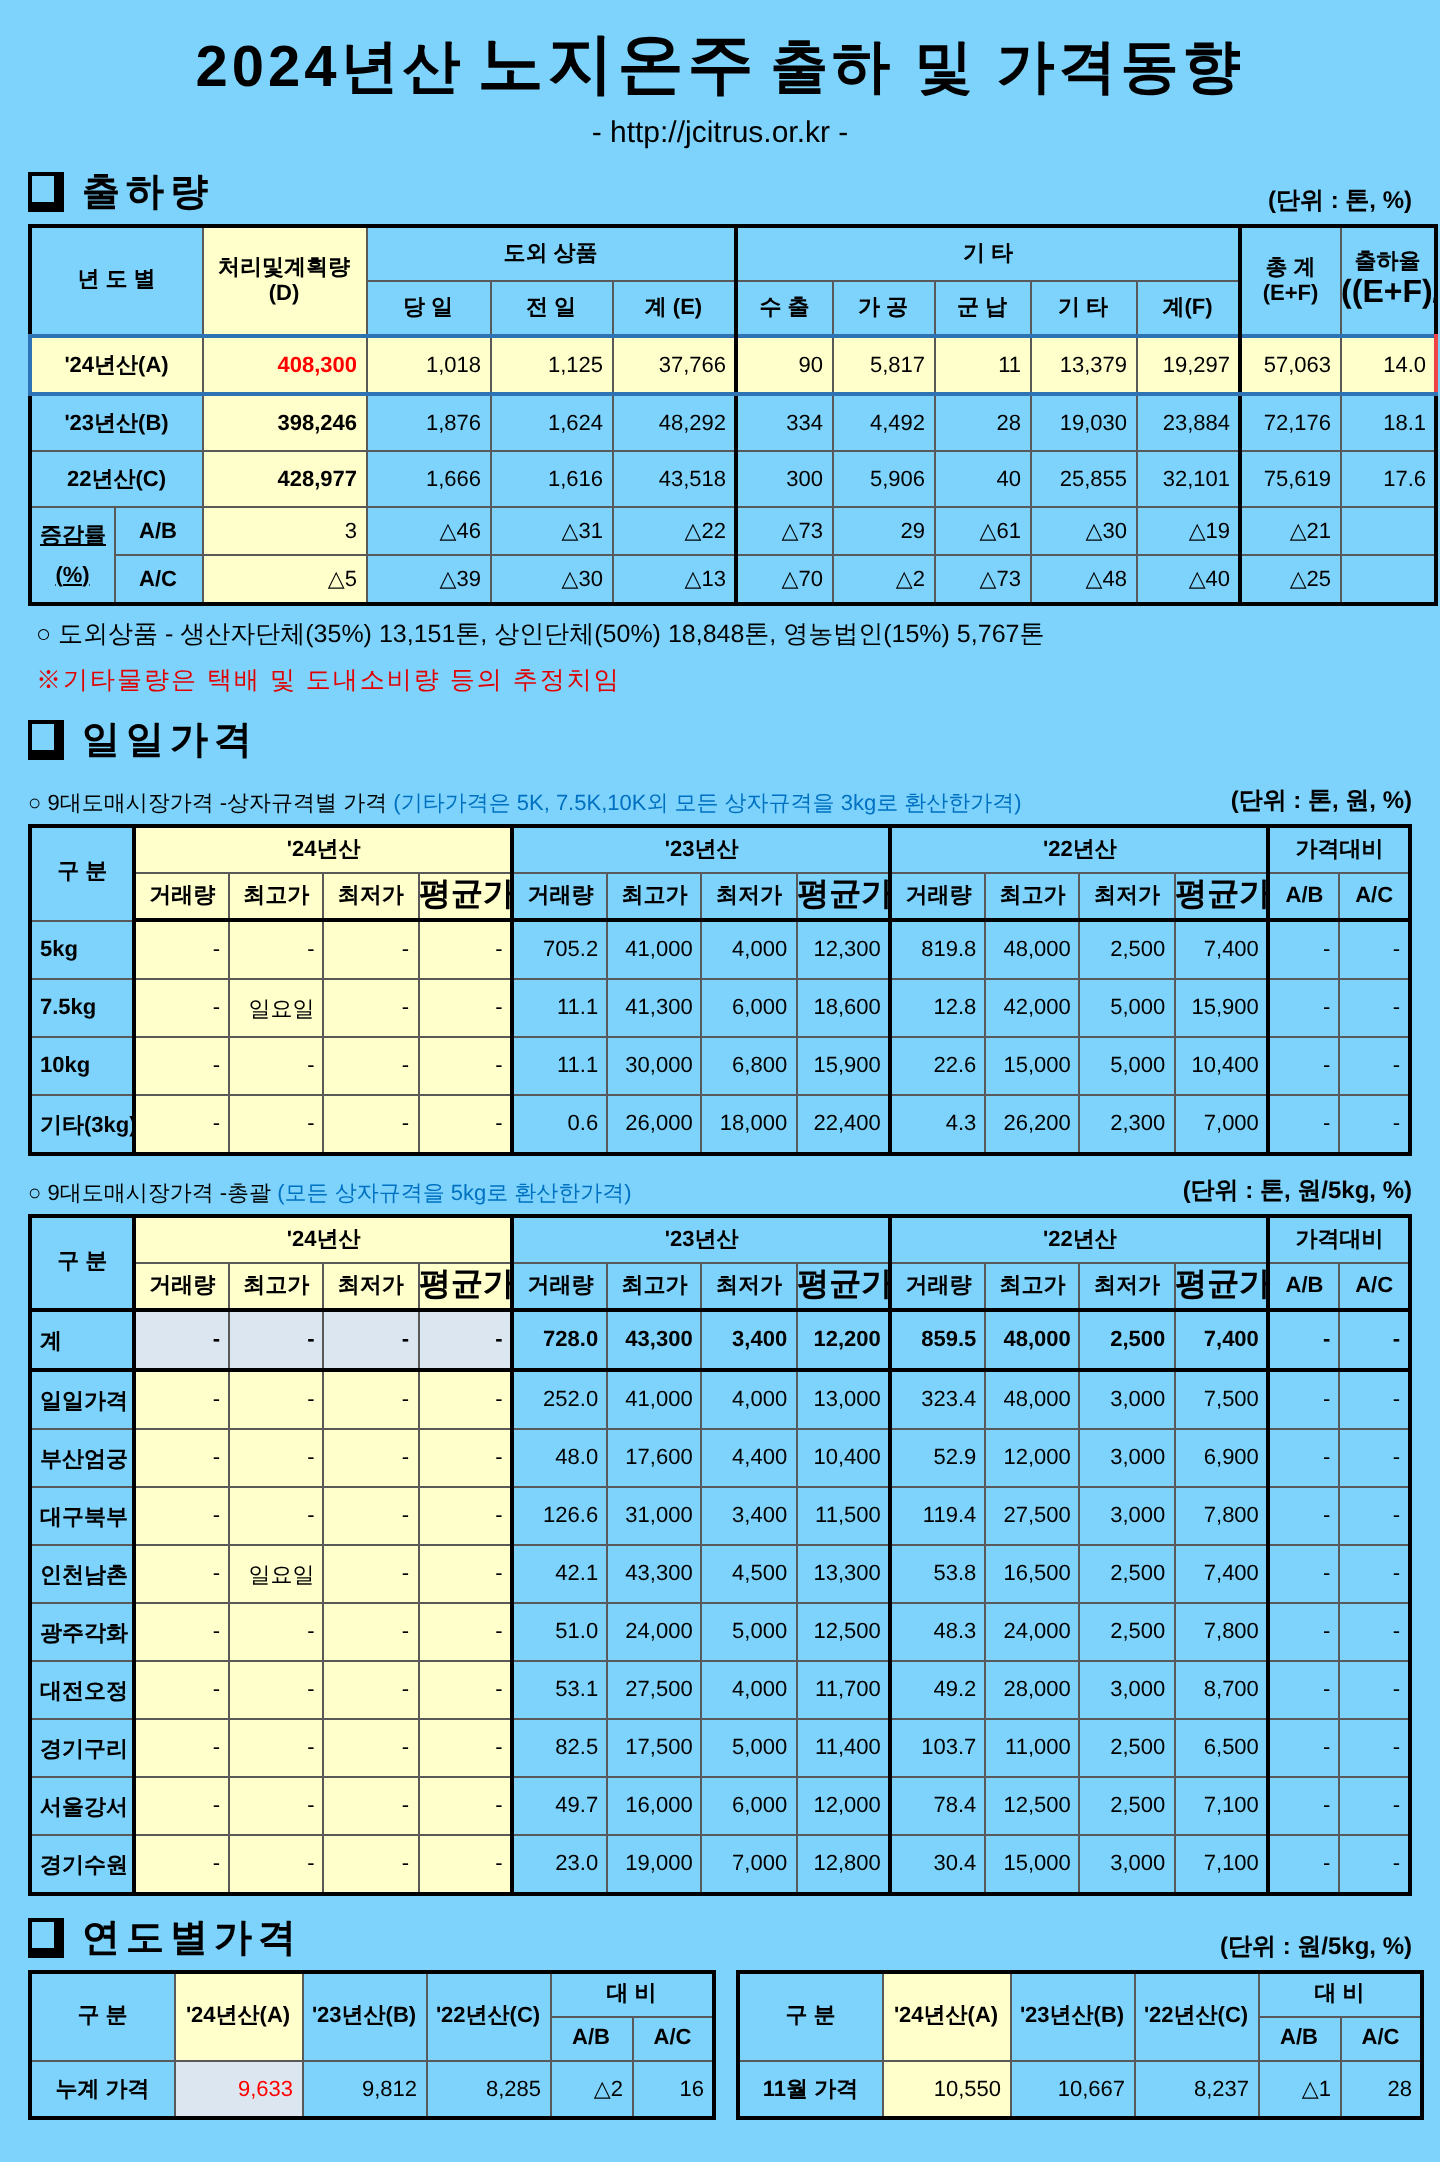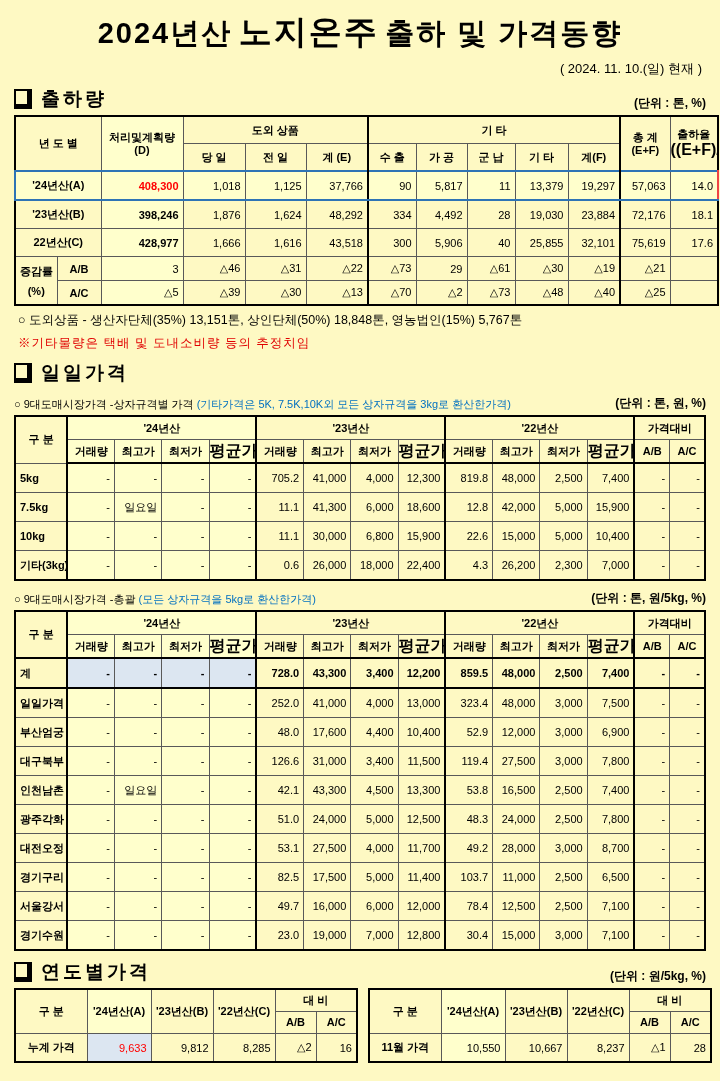--- a/index.html
+++ b/index.html
@@ -1,16 +1,16 @@
 <!DOCTYPE html>
 <html><head>
 <meta charset="utf-8">
 <style>
   html,body{margin:0;padding:0;background:#fff;color:#000;font-family:"Liberation Sans",sans-serif;}
-  .page{width:720px;height:1081px;box-sizing:border-box;padding:6px 14px 0;overflow:hidden;background:#fef9c3;}
+  .page{width:720px;height:1081px;box-sizing:border-box;padding:6px 14px 0;overflow:hidden;background:#7dd3fc;}
 
   .title{text-align:center;margin:4px 0 0;letter-spacing:2px;}
   .t1{font-size:29px;font-weight:bold;}
   .t2{font-size:33px;font-weight:900;}
   .subtitle{text-align:center;font-size:15px;margin-top:3px;}
   .asof{text-align:right;font-size:13px;margin:5px 4px 2px 0;}
 
   .secrow{display:flex;justify-content:space-between;align-items:flex-end;margin:8px 0 3px;}
   .sec{font-size:19px;font-weight:bold;display:flex;align-items:center;letter-spacing:3px;}
   .sq{width:11px;height:13px;border:2px solid #000;border-right-width:5px;border-bottom-width:5px;margin-right:9px;display:inline-block;}
@@ -29,21 +29,21 @@
   .gsep{border-left:2px solid #000 !important;}
   .small{font-size:16px;}
 
   .tbl1 thead th{height:24px;}
   .tbl1 tbody td{height:25px;}
   .tbl1 tr.chg td{height:21px;}
   .row-current td{background:#FFFFCC;border-top:2px solid #2E74B5;border-bottom:2px solid #2E74B5;}
   .row-current td:first-child{border-left:2px solid #2E74B5;}
   .row-current td:last-child{border-right:2px solid #ef4444;}
   .plan24{background:#DCE6F1;color:#F00;font-weight:bold;}
-  .chglab{font-weight:bold;vertical-align:middle;}
+  .chglab{font-weight:bold;vertical-align:middle;text-decoration:underline;}
   .chglab div{line-height:20px;}
 
   .note{font-size:12.5px;margin:6px 0 0 4px;}
   .note.red{color:#E00000;letter-spacing:1px;}
 
   .subline{display:flex;justify-content:space-between;align-items:flex-end;margin:9px 0 3px;}
   .sub-t{font-size:11px;font-weight:normal;}
   .sub-note{color:#0070C0;}
   .tblP thead th{height:20px;}
   .tblP tbody td{height:26px;}
@@ -61,21 +61,21 @@
 </head>
 <body>
 
 <div class="page">
 
   <div class="title">
     <span class="t1">2024년산</span>
     <span class="t2">노지온주</span>
     <span class="t1">출하 및 가격동향</span>
   </div>
-  <div class="asof">( 2024.  11.  10.(일) 현재 )</div>
+  <div class="subtitle">- http://jcitrus.or.kr -</div>
 
   <div class="secrow">
     <div class="sec">
         <span class="sq"></span>
         <span>출하량</span>
       </div>
     <div class="unit">(단위 : 톤, %)</div>
   </div>
 
   <table class="tbl tbl1">

